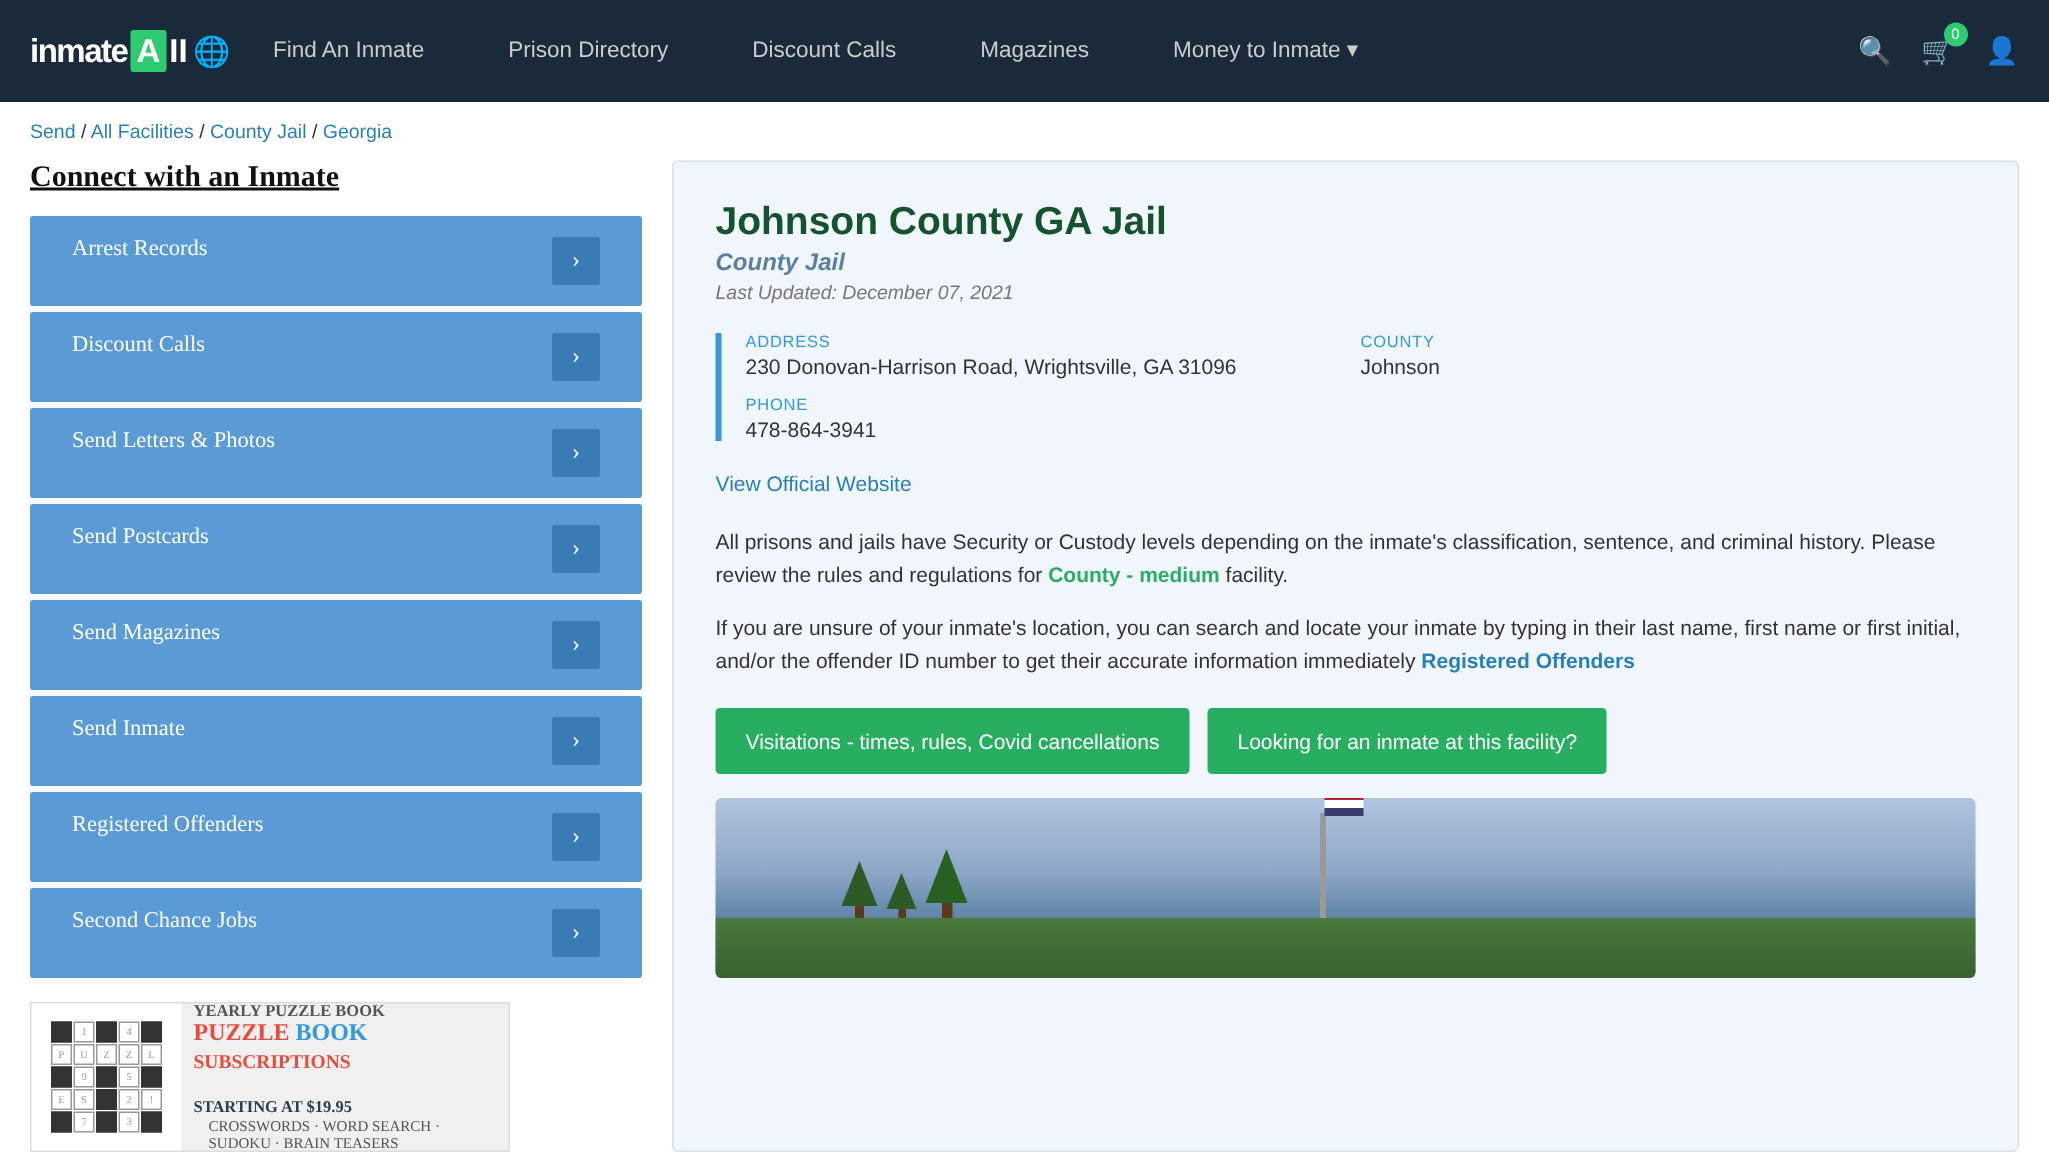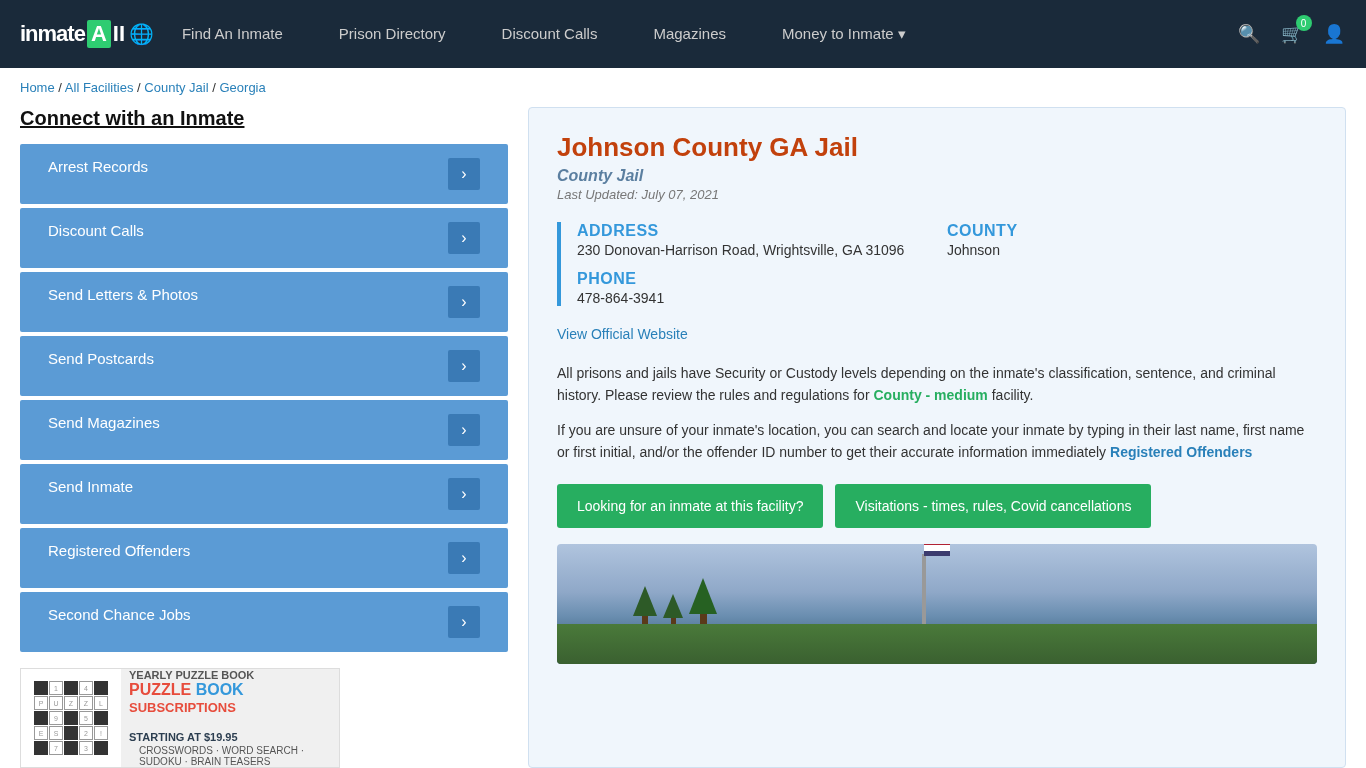--- a/index.html
+++ b/index.html
@@ -65,22 +65,23 @@
 
     
     .main-container {
       display: flex;
       padding: 0 20px;
       gap: 20px;
     }
 
     
     .sidebar {
-      width: 488px;
+      width: 408px;
       flex-shrink: 0;
+      font-family: Liberation Serif, serif;
     }
     .sidebar-title {
       font-size: 20px;
       font-weight: bold;
       text-decoration: underline;
       margin-bottom: 14px;
       color: #111;
     }
     .sidebar-menu {
       display: flex;
@@ -189,21 +190,21 @@
     .content {
       flex: 1;
       background: #f0f6fc;
       border: 1px solid #d0e0f0;
       border-radius: 4px;
       padding: 24px 28px;
     }
     .facility-name {
       font-size: 26px;
       font-weight: bold;
-      color: #c2410c;
+      color: #14532d;
       margin-bottom: 4px;
     }
     .facility-type {
       font-size: 16px;
       color: #5b7fa0;
       font-style: italic;
       font-weight: bold;
       margin-bottom: 2px;
     }
     .last-updated {
@@ -215,22 +216,22 @@
 
     .info-grid {
       display: grid;
       grid-template-columns: 1fr 1fr;
       border-left: 4px solid #3498db;
       padding-left: 16px;
       margin-bottom: 20px;
       gap: 12px 0;
     }
     .info-label {
-      font-size: 16px;
-      font-weight: bold;
+      font-size: 11px;
+      font-weight: normal;
       color: #3498db;
       letter-spacing: 0.5px;
       text-transform: uppercase;
       margin-bottom: 2px;
     }
     .info-value {
       font-size: 14px;
       color: #333;
     }
     .info-link {
@@ -310,21 +311,21 @@
     <span class="header-icon">🔍</span>
     <span class="header-icon" style="position:relative;">
       🛒
       <span class="cart-badge">0</span>
     </span>
     <span class="header-icon">👤</span>
   </div>
 </header>
 
 <div class="breadcrumb">
-  <a href="#">Home</a>
+  <a href="#">Send</a>
   <span> / </span>
   <a href="#">All Facilities</a>
   <span> / </span>
   <a href="#">County Jail</a>
   <span> / </span>
   <a href="#">Georgia</a>
 </div>
 
 <div class="main-container">
 
@@ -403,21 +404,21 @@
         <div class="ad-subscriptions">SUBSCRIPTIONS</div>
         <div class="ad-price">STARTING AT $19.95</div>
         <div class="ad-types">CROSSWORDS · WORD SEARCH · SUDOKU · BRAIN TEASERS</div>
       </div>
     </div>
   </aside>
 
   <main class="content">
     <h1 class="facility-name">Johnson County GA Jail</h1>
     <div class="facility-type">County Jail</div>
-    <div class="last-updated">Last Updated: July 07, 2021</div>
+    <div class="last-updated">Last Updated: December 07, 2021</div>
 
     <div class="info-grid">
       <div>
         <div class="info-label">ADDRESS</div>
         <div class="info-value">230 Donovan-Harrison Road, Wrightsville, GA 31096</div>
       </div>
       <div>
         <div class="info-label">COUNTY</div>
         <div class="info-value">Johnson</div>
       </div>
@@ -432,22 +433,22 @@
     <div class="description" style="margin-top:20px;">
       <p>
         <span>All prisons and jails have Security or Custody levels depending on the inmate's classification, sentence, and criminal history. Please review the rules and regulations for </span><a class="desc-link green" href="#">County - medium</a><span> facility.</span>
       </p>
       <p>
         <span>If you are unsure of your inmate's location, you can search and locate your inmate by typing in their last name, first name or first initial, and/or the offender ID number to get their accurate information immediately </span><a class="desc-link" href="#">Registered Offenders</a>
       </p>
     </div>
 
     <div class="action-buttons">
+      <button class="btn-green">Visitations - times, rules, Covid cancellations</button>
       <button class="btn-green">Looking for an inmate at this facility?</button>
-      <button class="btn-green">Visitations - times, rules, Covid cancellations</button>
     </div>
 
     
     <div class="facility-image">
       <div style="position:absolute;bottom:0;left:0;right:0;height:40px;background:linear-gradient(180deg,#4a7a3a,#3a6030);"></div>
       <div style="position:absolute;bottom:40px;left:48%;width:4px;height:70px;background:#999;"></div>
       <div style="position:absolute;bottom:108px;left:48.3%;width:26px;height:16px;background:linear-gradient(180deg,#b22234 33%,#fff 33% 66%,#3c3b6e 66%);"></div>
       <div style="position:absolute;bottom:40px;left:10%;display:flex;gap:6px;align-items:flex-end;">
         <div style="display:flex;flex-direction:column;align-items:center;">
           <div style="width:0;height:0;border-left:12px solid transparent;border-right:12px solid transparent;border-bottom:30px solid #2d5a27;"></div>

